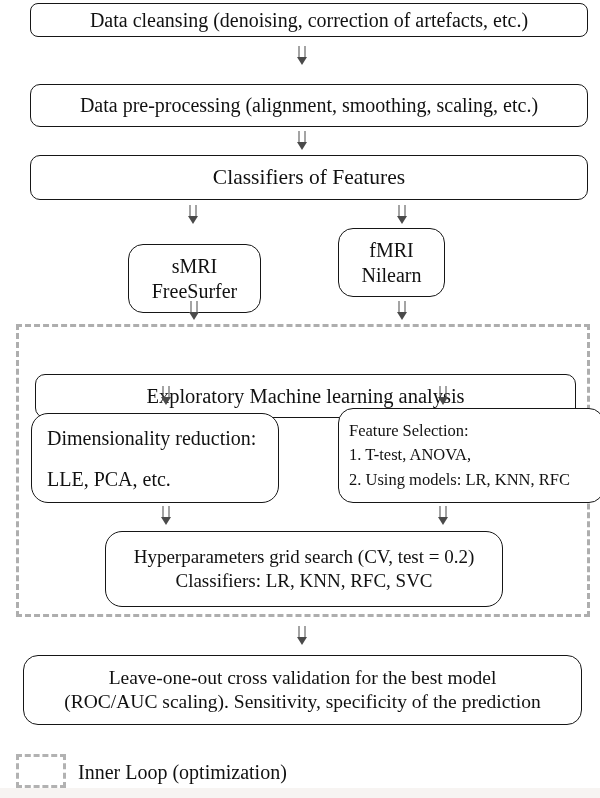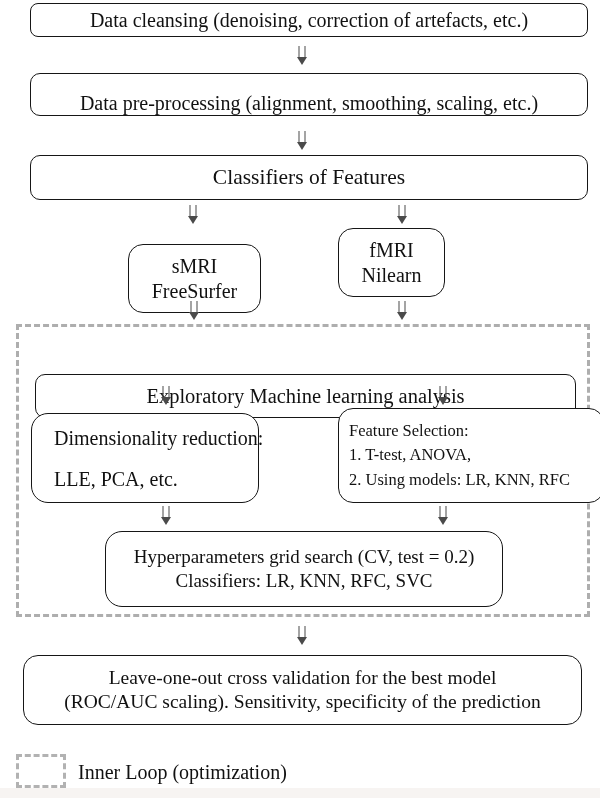--- a/index.html
+++ b/index.html
@@ -67,27 +67,27 @@
     border-top: 8px solid #4a4a4a;
   }
   .bottom-strip {
     position: absolute;
     left: 0; top: 788px; width: 600px; height: 10px;
     background: #f7f4f2;
   }
 
   
   #box-cleansing   { left: 30px;  top: 3px;   width: 558px; height: 34px; border-radius: 8px;  font-size: 20px; }
-  #box-preprocess  { left: 30px;  top: 73px;  width: 558px; height: 43px; border-radius: 10px; font-size: 20px; justify-content: flex-end; }
+  #box-preprocess  { left: 30px;  top: 84px;  width: 558px; height: 43px; border-radius: 10px; font-size: 20px; }
   #box-generation  { left: 30px;  top: 155px; width: 558px; height: 45px; border-radius: 10px; font-size: 21.5px; }
   #box-smri        { left: 128px; top: 228px; width: 133px; height: 69px; border-radius: 15px; font-size: 20px; margin-top: 16px; }
   #box-fmri        { left: 338px; top: 228px; width: 107px; height: 69px; border-radius: 15px; font-size: 20px; }
   #box-exploratory { left: 16px;  top: 12px;  width: 541px; height: 44px; border-radius: 10px; font-size: 20.5px; margin-top: 35px; }
-  #box-dimred      { left: 12px;  top: 86px;  width: 228px; height: 90px; border-radius: 17px; font-size: 20px;
-                     align-items: flex-start; text-align: left; padding-left: 22px; line-height: 1.2; gap: 17px; }
+  #box-dimred      { left: 12px;  top: 86px;  width: 248px; height: 90px; border-radius: 17px; font-size: 20px;
+                     align-items: flex-start; text-align: left; padding-left: 15px; line-height: 1.2; gap: 17px; }
   #box-featsel     { left: 299px; top: 81px;  width: 266px; height: 95px; border-radius: 15px; font-size: 16.5px;
                      align-items: flex-start; text-align: left; padding-left: 10px; line-height: 1.47; margin-left: 20px; }
   #box-hyper       { left: 86px;  top: 204px; width: 398px; height: 76px; border-radius: 17px; font-size: 19px; line-height: 1.27; }
   #box-loocv       { left: 23px;  top: 655px; width: 559px; height: 70px; border-radius: 15px; font-size: 19.5px; line-height: 1.25; }
 
   #arrow-1  { left: 302px; top: 46px;  }
   #arrow-2  { left: 302px; top: 131px; }
   #arrow-3  { left: 193px; top: 205px; }
   #arrow-4  { left: 402px; top: 205px; }
   #arrow-5  { left: 194px; top: 301px; }

